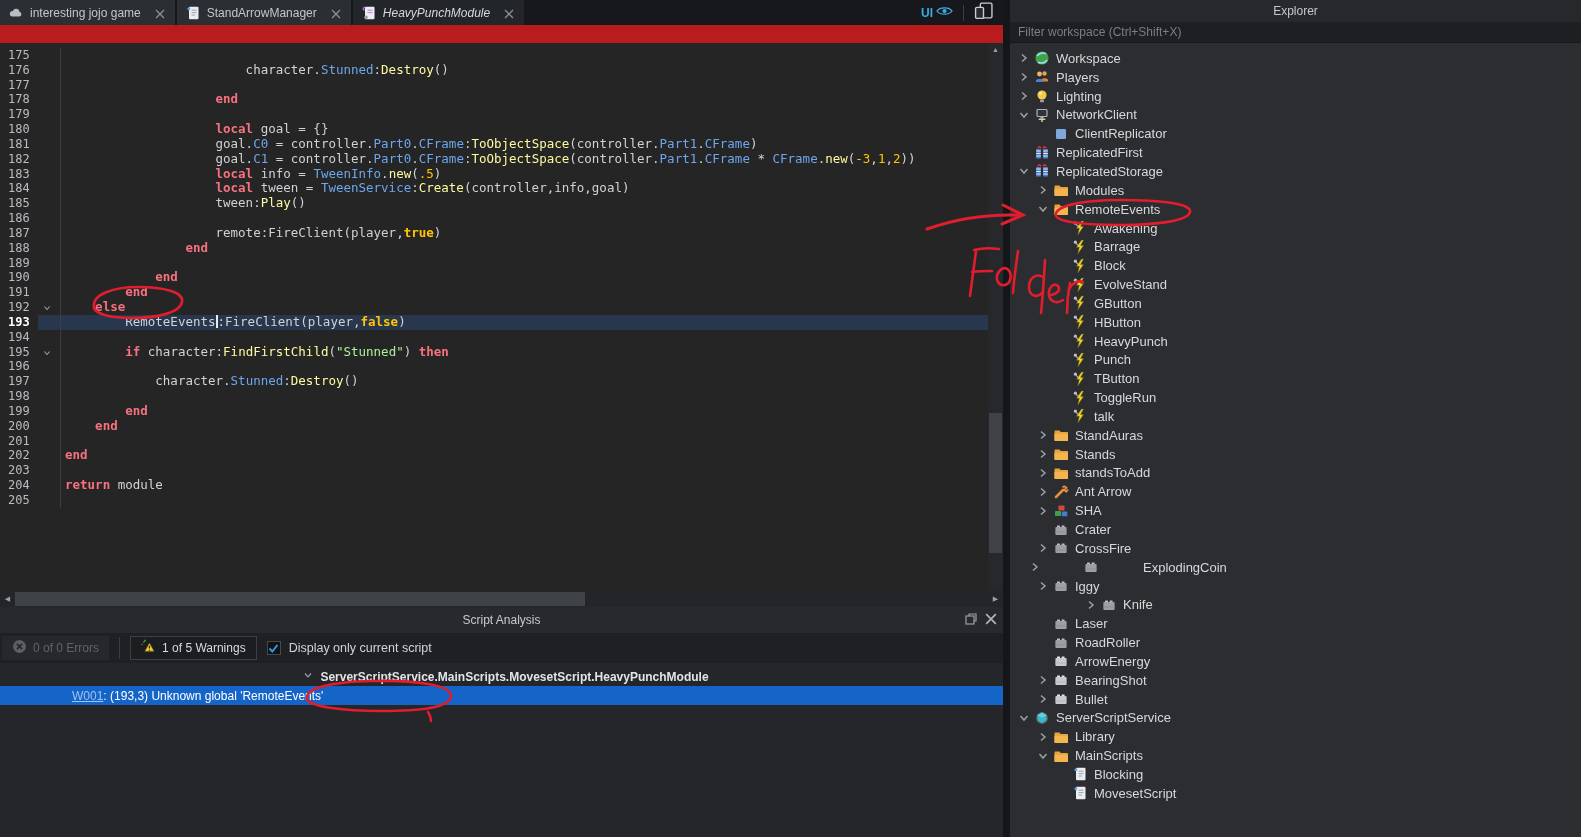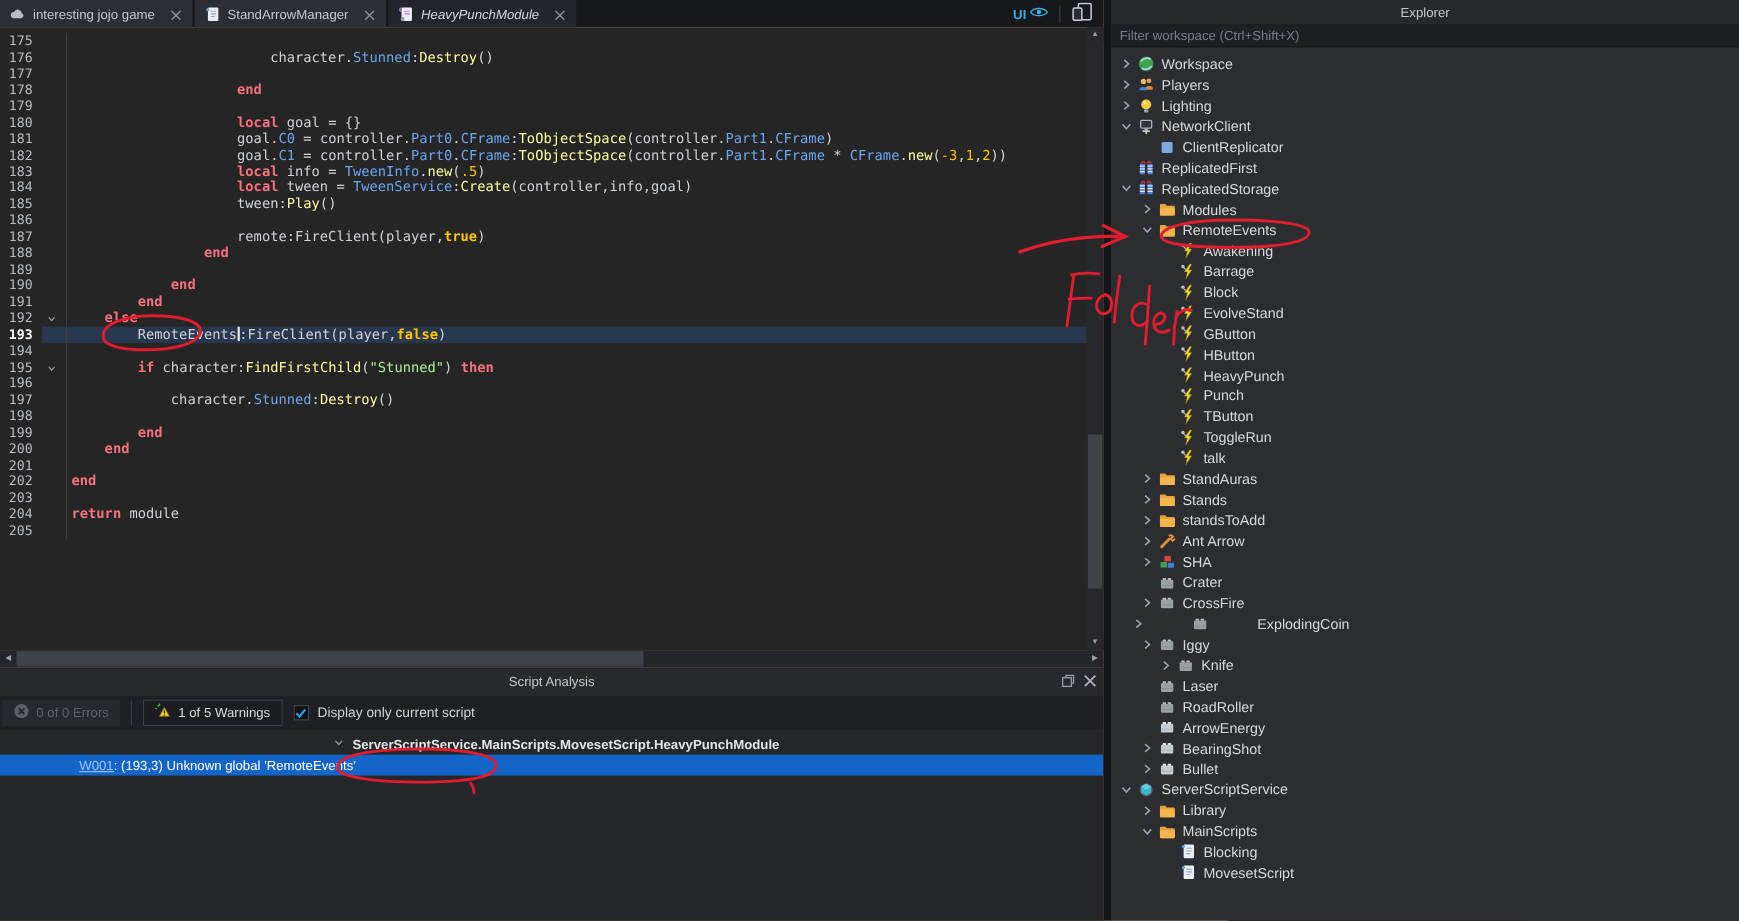--- a/index.html
+++ b/index.html
@@ -1,21 +1,21 @@
 <!DOCTYPE html>
 <html><head>
 <meta charset="utf-8">
 <style>
   * { margin:0; padding:0; box-sizing:border-box; }
   html,body { width:1581px; height:837px; overflow:hidden; background:#17181b;
     font-family:"Liberation Sans", sans-serif; }
   #app { position:relative; width:1581px; height:837px; }
 
   
-  #left { position:absolute; left:0; top:0; width:1116px; height:837px; background:#fdba74;padding-left:17px; }
+  #left { position:absolute; left:0; top:0; width:1116px; height:837px; background:#b91c1c;padding-left:17px; }
 
   
   #tabbar { position:absolute; left:0; top:0; width:1003px; height:25px; background:#17181b;
     display:flex; align-items:stretch; }
   .tab { display:flex; align-items:center; gap:6px; padding:0 10px 0 8px; margin-right:2px;
     background:#2b2e33; color:#c3c6ca; font-size:12px; max-width:270px; min-width:170px; cursor:default; }
   .tab .ic { width:16px; height:16px; display:inline-block; }
   .tab .ic svg { width:16px; height:16px; }
   .tab.active { background:#22252a; color:#d6d8da; }
   .tab.italic .tlabel { font-style:italic; }
@@ -23,21 +23,21 @@
   .tab .closex { margin-left:8px; width:10px; height:10px; opacity:.85; }
   .tab .closex svg { width:10px; height:10px; }
   #tabspacer { flex:1; }
   #tabbar-right { display:flex; align-items:center; gap:10px; padding-right:10px; }
   #ui-toggle { display:flex; align-items:center; gap:3px; color:#3fa9e0; font-weight:bold; font-size:12px; }
   #ui-toggle svg { width:17px; height:12px; }
   #tb-sep { width:1px; height:16px; background:#3a3d42; }
   #device-icon svg { width:19px; height:17px; }
 
   
-  #editor { position:absolute; left:0; top:25px; width:1003px; height:566px; background:#252526; }
+  #editor { position:absolute; left:0; top:43px; width:1003px; height:566px; background:#252526; }
   #code-lines { position:absolute; left:0; top:0; right:15px; bottom:0; padding-top:5px; overflow:hidden; }
   .cl { display:flex; height:14.84px; line-height:14.84px; font-family:"DejaVu Sans Mono", monospace;
     font-size:12.5px; position:relative; }
   .cl.cur { background:linear-gradient(90deg, rgba(0,0,0,0) 0 38px, #28374e 38px 100%); }
   .num { width:34px; padding-left:8px; color:#b9bdc1; flex:0 0 auto; font-size:12px; }
   .cl.cur .num { color:#ffffff; font-weight:bold; }
   .fold { width:27px; flex:0 0 auto; text-align:center; border-right:1px solid #3c3d40; margin-right:4px; }
   .fold svg { width:12px; height:12px; margin-top:2px; }
   .codewrap { white-space:pre; flex:1; color:#cfcfcf; }
   .tk-p { color:#cfd2d6; }
@@ -694,21 +694,21 @@
               <path d="M6 4.5L10 8l-4 3.5" fill="none" stroke="#9aa0a6" stroke-width="1.5"></path>
             </svg></span>
           <span class="ticon"><svg viewBox="0 0 16 16">
               <rect x="4" y="3.4" width="3" height="2" rx=".5" fill="#b9bdc3"></rect>
               <rect x="8.6" y="3.4" width="3" height="2" rx=".5" fill="#b9bdc3"></rect>
               <rect x="2.4" y="5" width="11.2" height="8" rx="1" fill="#9ba0a7"></rect>
               <path d="M2.4 10h11.2" stroke="#8a8f96" stroke-width="1"></path>
             </svg></span>
           <span class="tlabel2">Iggy</span>
         </div>
-        <div class="trow" style="padding-left: 42px;">
+        <div class="trow" style="padding-left: 25px; margin-left: 48px;">
           <span class="tchev"><svg viewBox="0 0 16 16">
               <path d="M6 4.5L10 8l-4 3.5" fill="none" stroke="#9aa0a6" stroke-width="1.5"></path>
             </svg></span>
           <span class="ticon"><svg viewBox="0 0 16 16">
               <rect x="4" y="3.4" width="3" height="2" rx=".5" fill="#b9bdc3"></rect>
               <rect x="8.6" y="3.4" width="3" height="2" rx=".5" fill="#b9bdc3"></rect>
               <rect x="2.4" y="5" width="11.2" height="8" rx="1" fill="#9ba0a7"></rect>
               <path d="M2.4 10h11.2" stroke="#8a8f96" stroke-width="1"></path>
             </svg></span>
           <span class="tlabel2">Knife</span>

